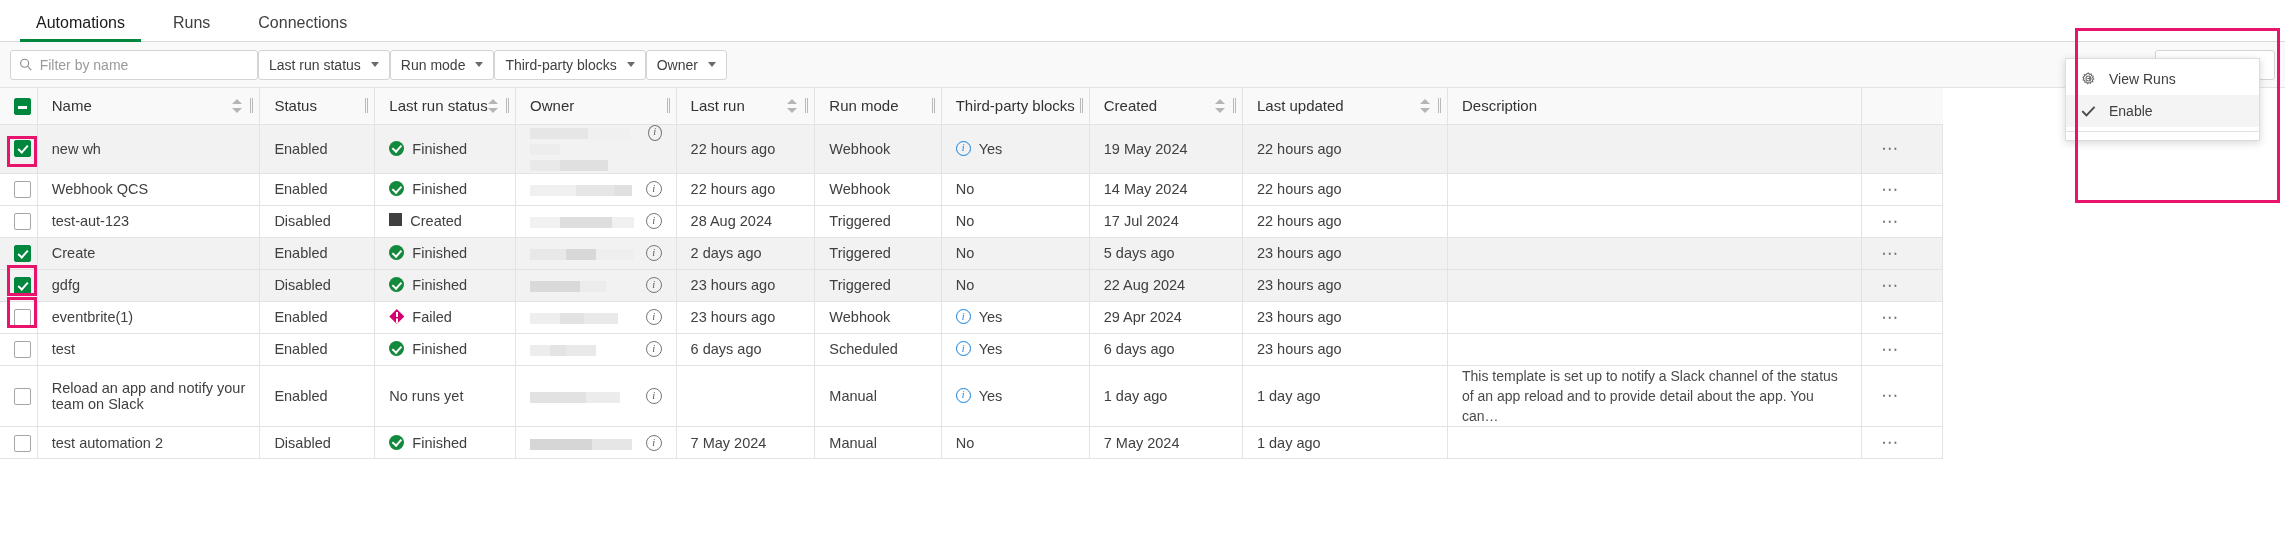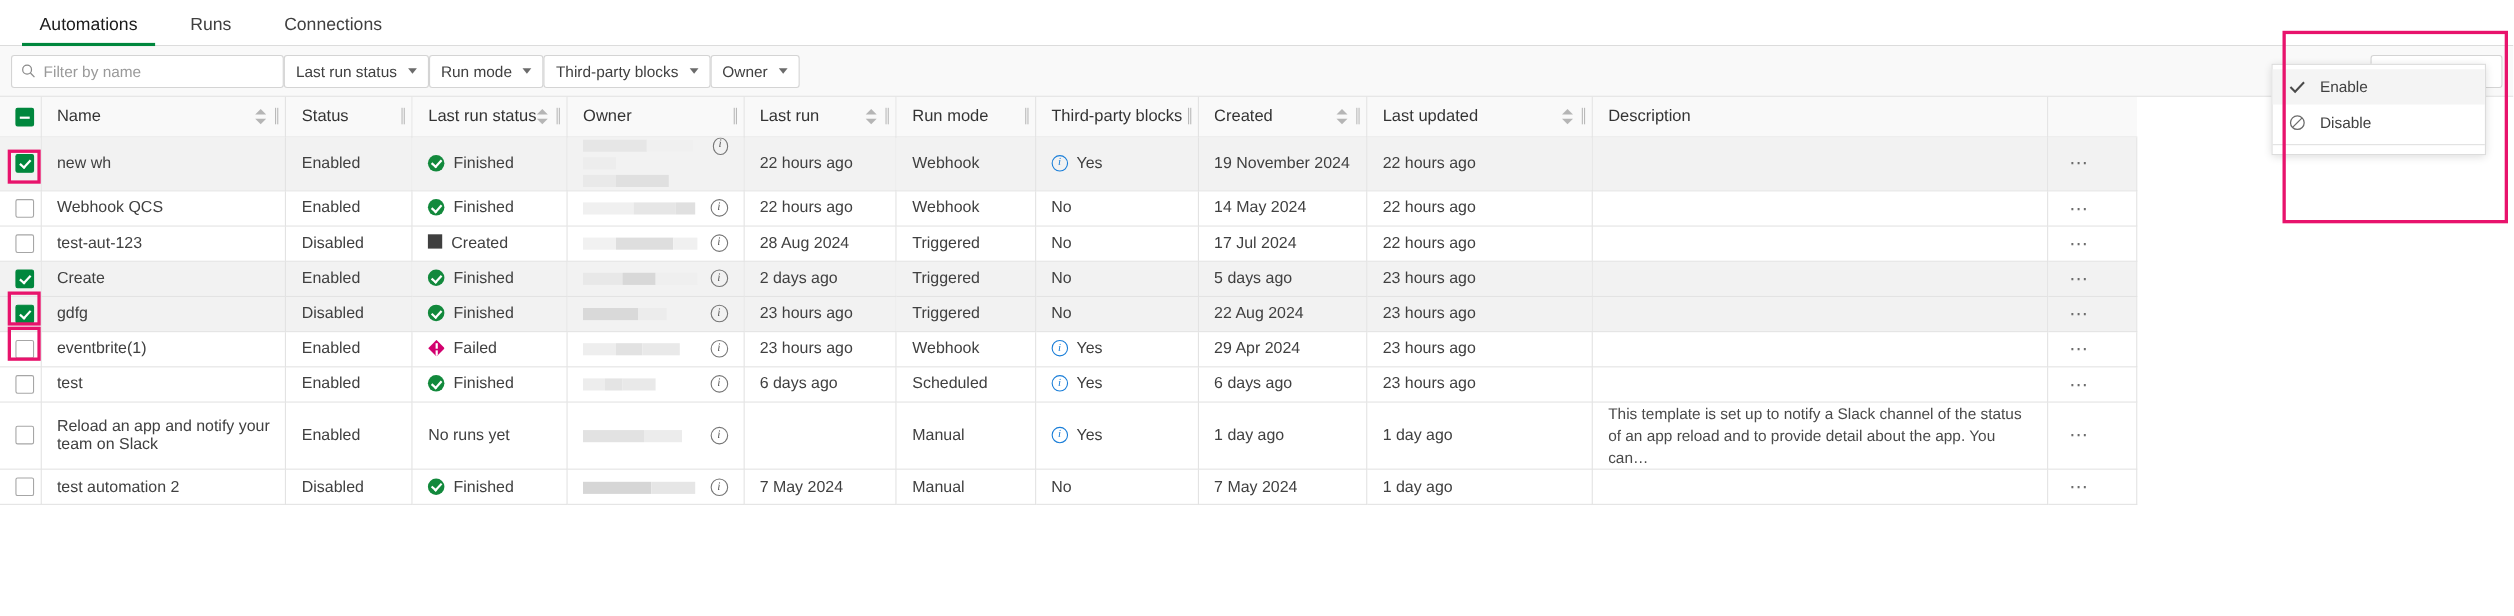--- a/index.html
+++ b/index.html
@@ -480,21 +480,21 @@
       <span>Webhook</span></td>
 
     <td>
       <span class="cellflex">
               <span class="ico-info-o">i</span>
               <span>Yes</span>
             </span>
           </td>
 
     <td>
-      <span>19 November 2024</span></td>
+      <span>19 May 2024</span></td>
 
     <td>
       <span>22 hours ago</span></td>
 
     <td>
       <span class="desc"></span></td>
 
     <td class="actcell">
       <span class="kebab">⋯</span></td>
   </tr>
@@ -882,32 +882,35 @@
       <span class="desc"></span></td>
 
     <td class="actcell">
       <span class="kebab">⋯</span></td>
   </tr>
       </tbody>
   </table>
 </div>
 
 <div class="menu" id="menu">
+    <div class="menu-item">
+    <svg class="menu-ico" viewBox="0 0 20 20">
+      <g fill="none" stroke="#6b6b6b" stroke-width="1.3">
+        <path d="M10 2.6 11.3 4.1 13.2 3.5 13.6 5.5 15.5 6 14.8 7.9 16.2 9.3 14.6 10.5 15 12.5 13 12.6 12.2 14.4 10.4 13.6 8.8 14.8 7.8 13.1 5.8 13.2 5.6 11.2 3.7 10.6 4.6 8.8 3.4 7.3 5.1 6.3 5.1 4.3 7.1 4.5 8.4 2.9Z"></path>
+        <circle cx="10" cy="8.8" r="2.9"></circle>
+      </g>
+      <path d="M8.6 8.8h3.3M10.7 7.6l1.4 1.2-1.4 1.2" fill="none" stroke="#6b6b6b" stroke-width="1.2"></path>
+    </svg>
+    <span>View Runs</span>
+  </div>
     <div class="menu-item hovered">
     <svg class="menu-ico" viewBox="0 0 20 20">
       <path d="M3.4 10.3 7.6 14.6 16.4 5.3" fill="none" stroke="#4a4a4a" stroke-width="2.2" stroke-linecap="square"></path>
     </svg>
     <span>Enable</span>
   </div>
-    <div class="menu-item">
-    <svg class="menu-ico" viewBox="0 0 20 20">
-      <circle cx="10" cy="10" r="7.3" fill="none" stroke="#6b6b6b" stroke-width="1.35"></circle>
-      <line x1="4.9" y1="15.1" x2="15.1" y2="4.9" stroke="#6b6b6b" stroke-width="1.35"></line>
-    </svg>
-    <span>Disable</span>
-  </div>
     <div class="menu-sep"></div>
   </div>
 
 <div class="annot" style="left:2075px; top:28px; width:205px; height:175px;"></div>
 <div class="annot" style="left:7px; top:136px; width:30px; height:31px;"></div>
 <div class="annot" style="left:7px; top:265px; width:30px; height:31px;"></div>
 <div class="annot" style="left:7px; top:297px; width:30px; height:31px;"></div>
 
 </body></html>

